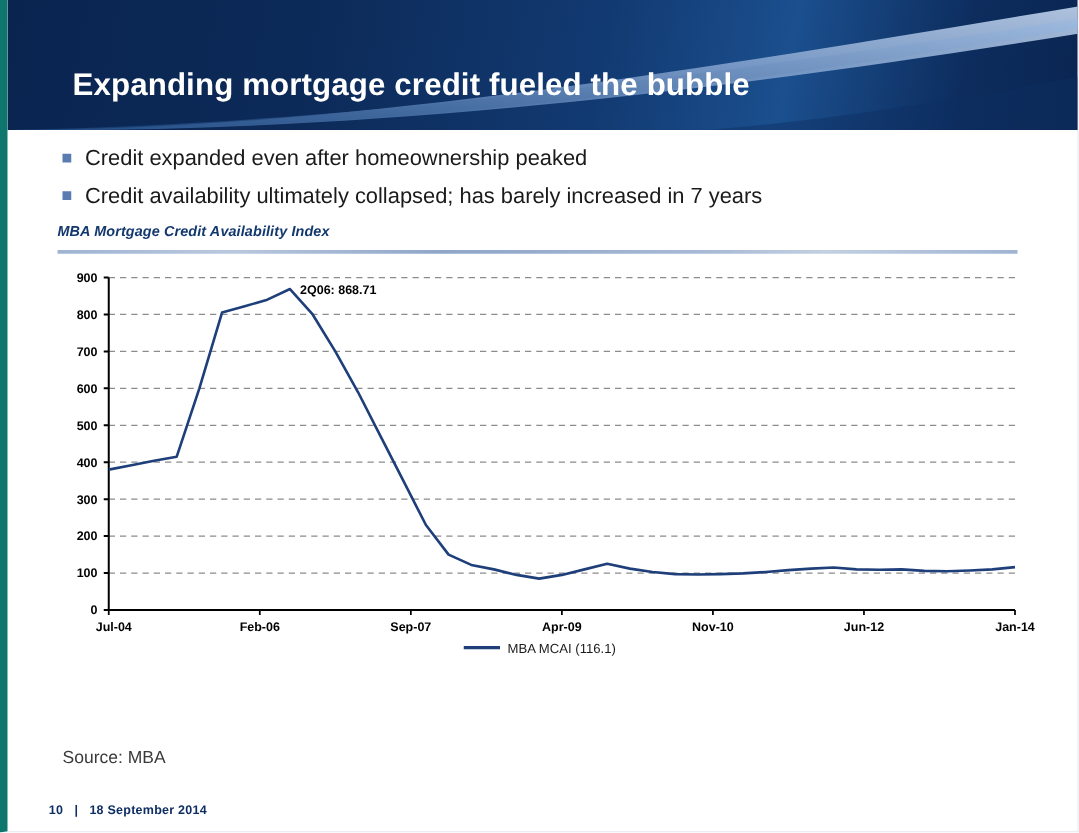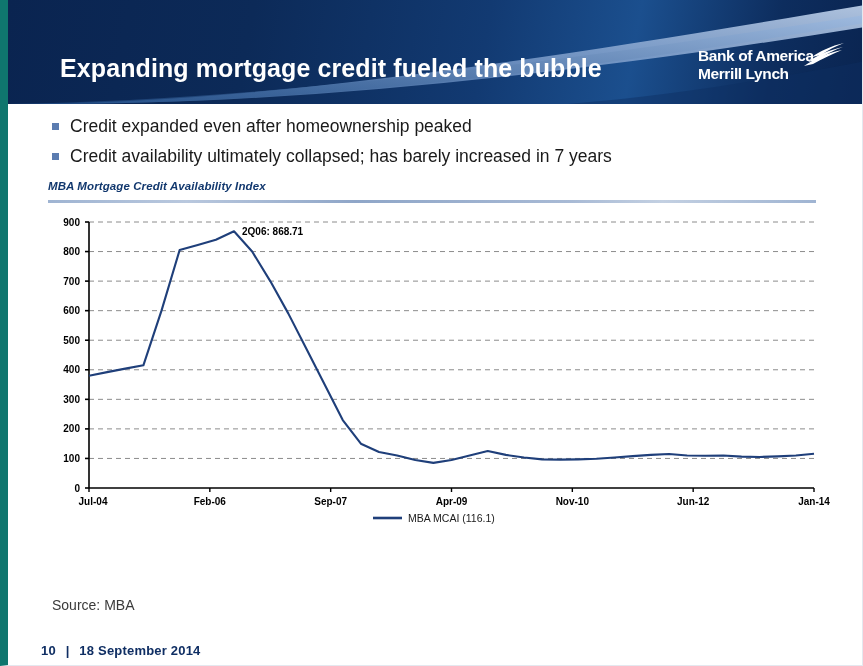--- a/index.html
+++ b/index.html
@@ -9,21 +9,21 @@
   }
   body {
     font-family: "Liberation Sans", sans-serif;
   }
   #slide {
     position: relative;
     width: 863px;
     height: 666px;
     background: #ffffff;
     overflow: hidden;
-    border-left: 8px solid #0f766e;
+    border-left: 6px solid #0f766e;
     border-right: 1px solid #e4e8ef;
     border-bottom: 1px solid #e4e8ef;
     box-sizing: border-box;
   }
 
   
   #header {
     position: absolute;
     left: 0; top: 0;
     width: 863px; height: 104px;
@@ -145,21 +145,21 @@
     position: absolute;
     left: 44px;
     top: 597px;
     font-size: 14px;
     color: #3a3a3a;
   }
   #footer {
     position: absolute;
     left: 33px;
     top: 643px;
-    font-size: 13px;
+    font-size: 10px;
     font-weight: bold;
     color: #0f2e63;
     letter-spacing: 0.2px;
   }
   #footer span { margin-right: 6px; }
 </style>
 </head>
 <body>
 
 <div id="slide">
@@ -176,29 +176,20 @@
           <stop offset="0%" stop-color="#1d4a85" stop-opacity="0.55"></stop>
           <stop offset="100%" stop-color="#9fbbe0" stop-opacity="0.9"></stop>
         </linearGradient>
       </defs>
       <path d="M0,104 C250,104 520,62 863,4 L863,26 C540,78 280,104 40,104 Z" fill="url(#swooshGrad)"></path>
       <path d="M0,104 C240,100 500,70 863,14 L863,22 C520,80 260,104 30,104 Z" fill="url(#swooshGrad2)"></path>
       <path d="M560,104 C660,96 760,80 863,60 L863,104 Z" fill="#0d2f61" opacity="0.45"></path>
     </svg>
     <h1 id="title">Expanding mortgage credit fueled the bubble</h1>
 
-    <div id="logo">
-      <svg class="logo-flag" viewBox="0 0 46 26">
-        <path d="M12,16 C20,10 31,5 44,2 C36,5 28,9 21,14 Z" fill="#ffffff"></path>
-        <path d="M8,21 C17,14 29,9 43,6 C34,9 25,14 17,19 Z" fill="#ffffff"></path>
-        <path d="M4,25 C14,18 27,12 42,9 C32,13 22,18 13,23 Z" fill="#ffffff"></path>
-      </svg>
-      <div class="logo-line">Bank of America</div>
-      <div class="logo-line">Merrill Lynch</div>
-    </div>
   </div>
 
   <div id="bullets">
     <div class="bullet-row">
       <span class="bullet-mark"></span>
       <span class="bullet-text">Credit expanded even after homeownership peaked</span>
     </div>
     <div class="bullet-row">
       <span class="bullet-mark"></span>
       <span class="bullet-text">Credit availability ultimately collapsed; has barely increased in 7 years</span>

